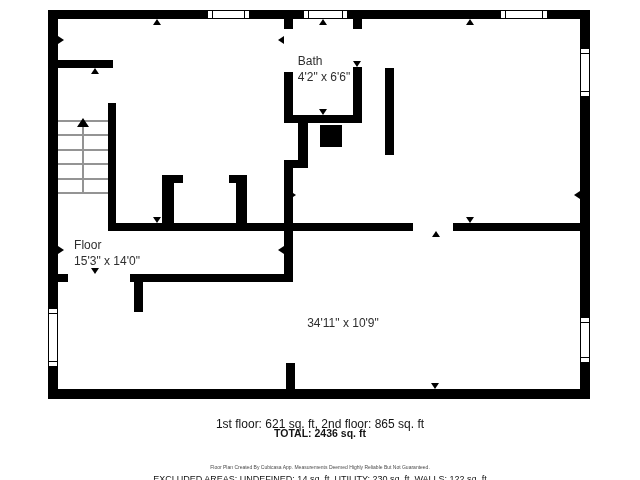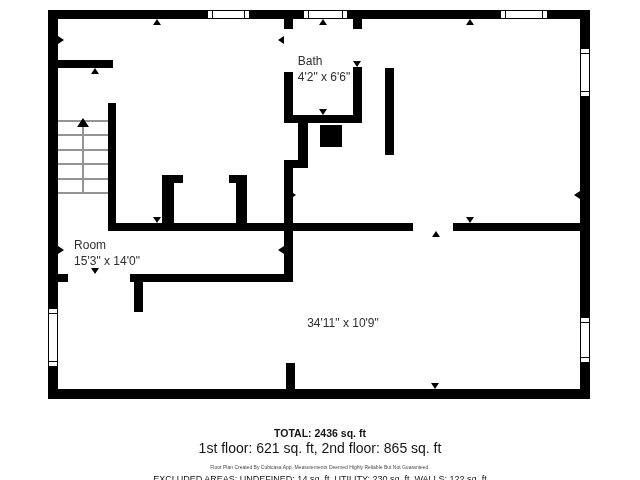--- a/index.html
+++ b/index.html
@@ -18,21 +18,21 @@
                 border-left:6px solid transparent;border-right:6px solid transparent;border-bottom:9px solid #000;}
   .marker{position:absolute;width:0;height:0;}
   .m-up{border-left:4px solid transparent;border-right:4px solid transparent;border-bottom:6px solid #000;}
   .m-down{border-left:4px solid transparent;border-right:4px solid transparent;border-top:6px solid #000;}
   .m-left{border-top:4px solid transparent;border-bottom:4px solid transparent;border-right:6px solid #000;}
   .m-right{border-top:4px solid transparent;border-bottom:4px solid transparent;border-left:6px solid #000;}
   .room-label{position:absolute;transform:translateX(-50%);white-space:nowrap;
               font-size:12px;line-height:16px;color:#2e2e2e;}
   .footer{position:absolute;left:0;width:640px;text-align:center;color:#141414;}
   .f-total{top:427px;font-size:10.5px;font-weight:bold;}
-  .f-floors{top:440px;font-size:14px;}
+  .f-floors{top:417px;font-size:12px;}
   .f-excluded{top:450px;font-size:9px;margin-top:24px;}
   .f-disclaimer{top:464px;font-size:5px;color:#4a4a4a;}
 </style>
 </head>
 <body>
 
 <div class="screen">
   <div class="plan">
       <div class="wall" style="left: 48px; top: 10px; width: 542px; height: 9px; background: rgb(0, 0, 0);"></div>
       <div class="wall" style="left: 48px; top: 389px; width: 542px; height: 10px; background: rgb(0, 0, 0);"></div>
@@ -111,21 +111,21 @@
       <div class="marker m-right" style="left: 58px; top: 246px;"></div>
       <div class="marker m-left" style="left: 278px; top: 246px;"></div>
       <div class="marker m-down" style="left: 431px; top: 383px;"></div>
     </div>
   <div class="labels">
       <div class="room-label" style="left: 324px; top: 53px;">
         <div>Bath</div>
         <div>4'2" x 6'6"</div>
       </div>
       <div class="room-label" style="left: 107px; top: 237px;">
-        <div>Room</div>
+        <div>Floor</div>
         <div>15'3" x 14'0"</div>
       </div>
       <div class="room-label" style="left: 343px; top: 315px;">
         <div>34'11" x 10'9"</div>
       </div>
     </div>
   <div class="footer f-total">TOTAL: 2436 sq. ft</div>
   <div class="footer f-floors">1st floor: 621 sq. ft, 2nd floor: 865 sq. ft</div>
   <div class="footer f-excluded">EXCLUDED AREAS: UNDEFINED: 14 sq. ft, UTILITY: 230 sq. ft, WALLS: 122 sq. ft</div>
   <div class="footer f-disclaimer">Floor Plan Created By Cubicasa App. Measurements Deemed Highly Reliable But Not Guaranteed.</div>

